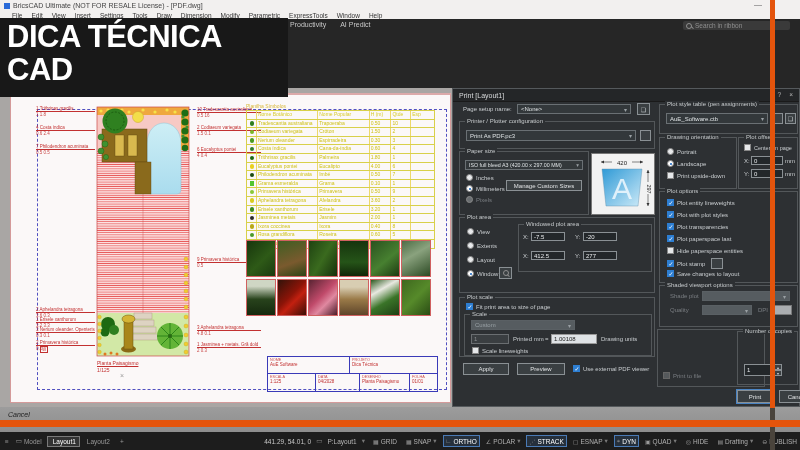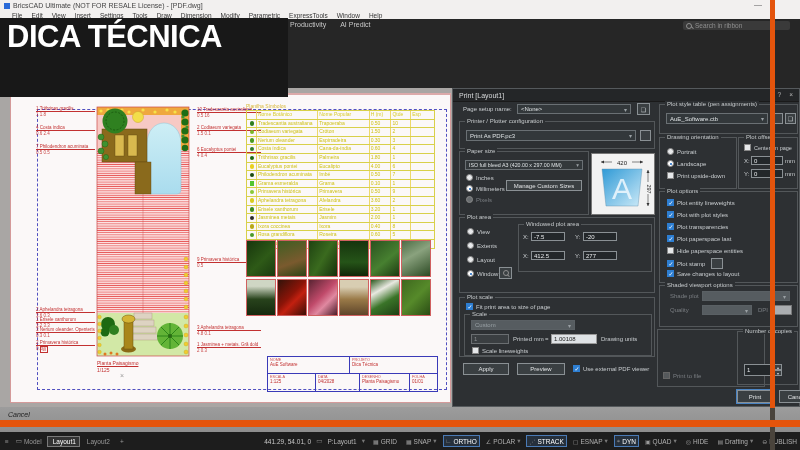--- a/index.html
+++ b/index.html
@@ -130,20 +130,21 @@
         <span>AI Predict</span>
       </div>
     <div id="ribbonsearch">
       <span class="mag"></span>
       <span>Search in ribbon</span>
     </div>
   </div>
 
   <div class="abs" id="overlaybox">
     <div>DICA TÉCNICA</div>
+    <div>CAD</div>
   </div>
 
   <div class="abs" id="drawarea">
     <div id="paper">
       <div id="printable"></div>
     </div>
   </div>
 
   <svg class="abs" style="left:95px;top:104px;width:100px;height:254px;z-index:2;" viewBox="0 0 100 254">
     <defs>

